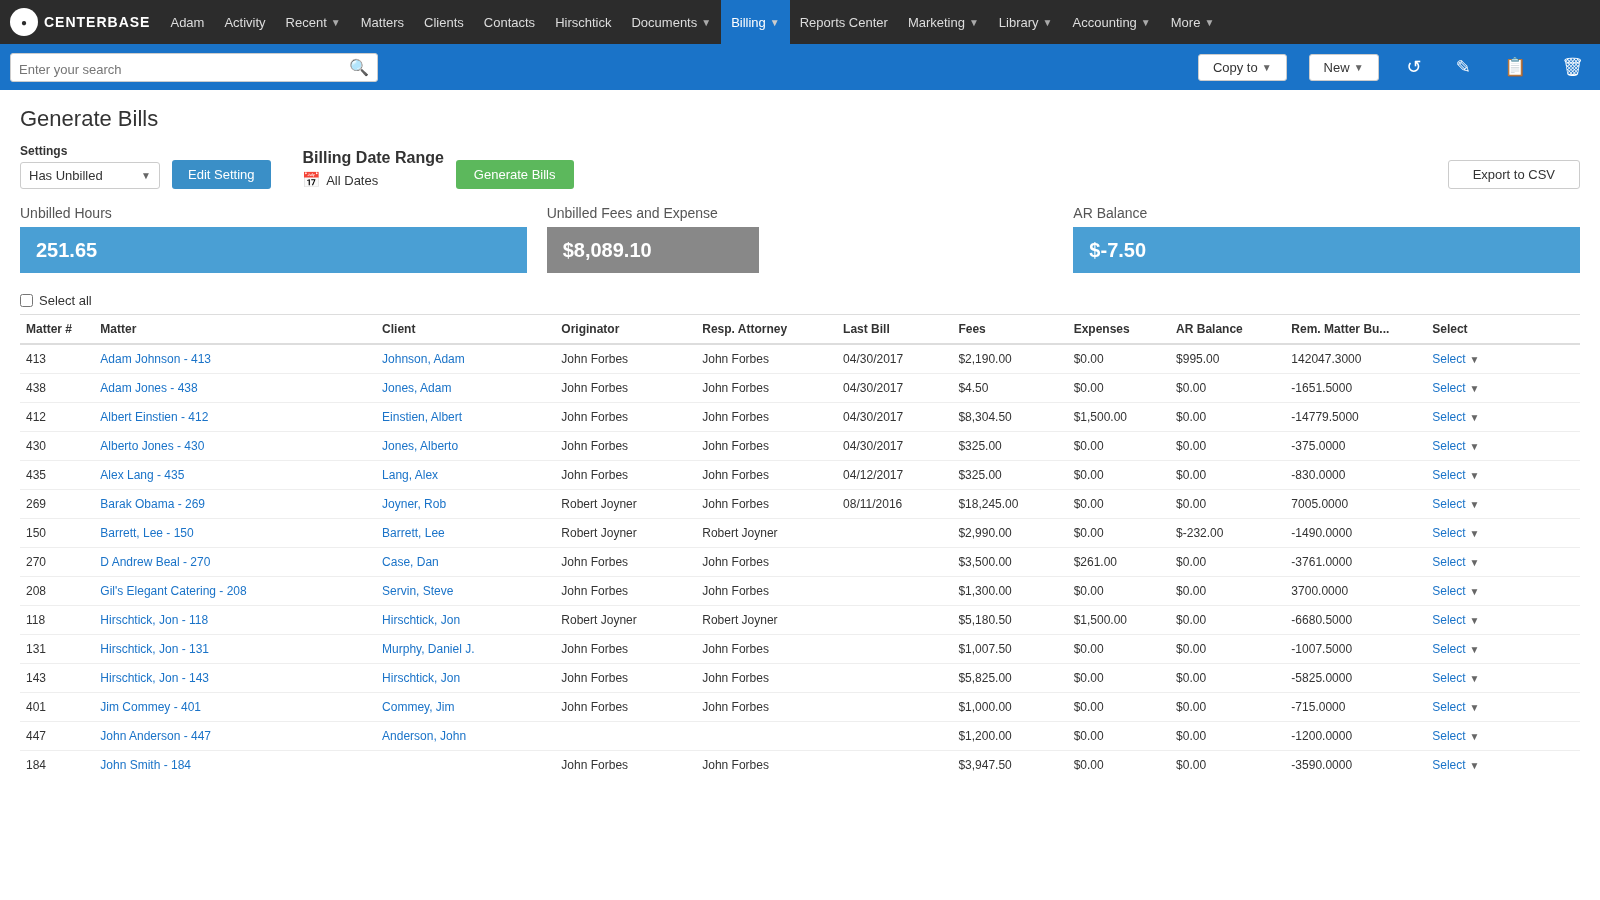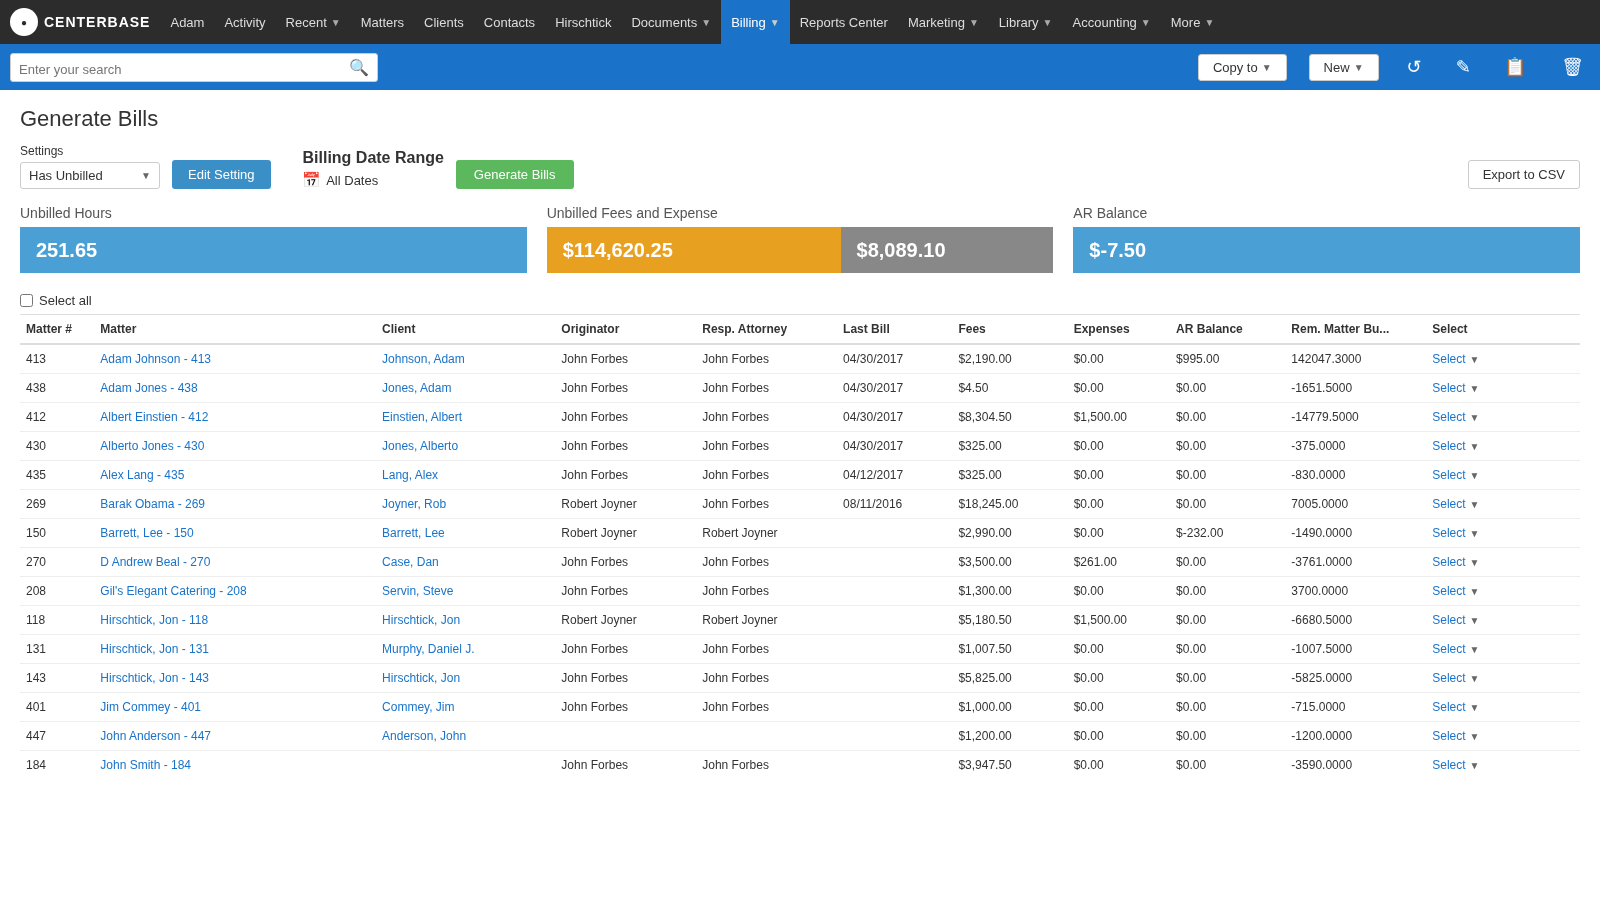--- a/index.html
+++ b/index.html
@@ -119,21 +119,21 @@
     
     .settings-row {
       display: flex;
       align-items: flex-end;
       gap: 12px;
       margin-bottom: 16px;
     }
     .settings-group label {
       display: block;
       font-size: 12px;
-      font-weight: normal;
+      font-weight: bold;
       margin-bottom: 4px;
       color: #333;
     }
     .settings-select {
       display: flex;
       align-items: center;
       border: 1px solid #ccc;
       border-radius: 3px;
       padding: 5px 8px;
       background: #fff;
@@ -177,21 +177,21 @@
       border-radius: 3px;
       padding: 7px 18px;
       cursor: pointer;
       font-size: 13px;
     }
     .btn-export {
       margin-left: auto;
       background: #fff;
       border: 1px solid #ccc;
       border-radius: 3px;
-      padding: 6px 14px;
+      padding: 6px 24px;
       cursor: pointer;
       font-size: 13px;
       color: #333;
     }
 
     
     .stats-row {
       display: flex;
       gap: 20px;
       margin-bottom: 14px;
@@ -387,21 +387,20 @@
   <div class="stats-row">
     <div class="stat-block">
       <div class="stat-title">Unbilled Hours</div>
       <div class="stat-bar">
         <div class="stat-segment seg-blue" style="width:100%">251.65</div>
       </div>
     </div>
     <div class="stat-block">
       <div class="stat-title">Unbilled Fees and Expense</div>
       <div class="stat-bar">
-        <div class="stat-segment seg-orange" style="width:58%">$114,620.25</div>
         <div class="stat-segment seg-gray" style="width:42%">$8,089.10</div>
       </div>
     </div>
     <div class="stat-block">
       <div class="stat-title">AR Balance</div>
       <div class="stat-bar">
         <div class="stat-segment seg-blue" style="width:100%">$-7.50</div>
       </div>
     </div>
   </div>

